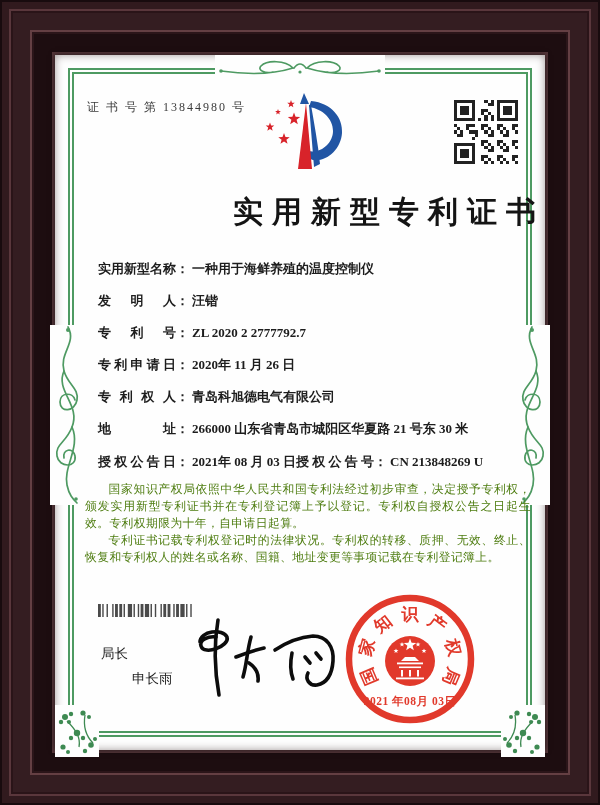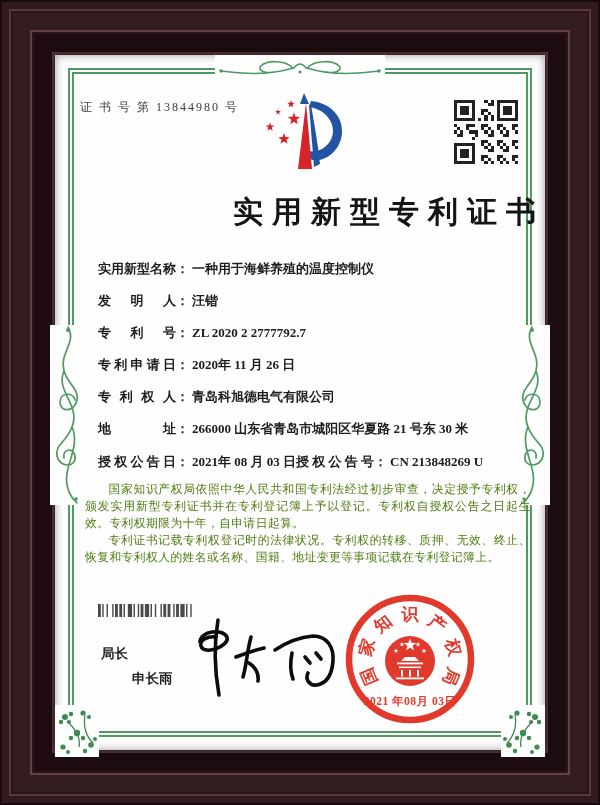--- a/index.html
+++ b/index.html
@@ -17,40 +17,40 @@
       inset 0 0 0 34px #2b1519,
       inset 0 0 0 52px #1d0d10,
       inset 0 0 0 55px #543539;}
   
   .paper{position:absolute;left:55px;top:55px;width:490px;height:695px;background:#fefefe;
          box-shadow:inset 0 0 9px rgba(45,25,25,.45), 0 0 6px rgba(0,0,0,.6);}
   .green-border{position:absolute;left:13px;top:13px;width:464px;height:669px;
          box-sizing:border-box;border:6px double #4e9a62;}
   .orn{position:absolute;}
   
-  .certno{position:absolute;left:25px;top:44px;font-size:12px;letter-spacing:2px;color:#3b3b3b;white-space:nowrap;}
+  .certno{position:absolute;left:32px;top:44px;font-size:12px;letter-spacing:2px;color:#3b3b3b;white-space:nowrap;}
   .logo{position:absolute;left:196px;top:36px;}
   .qr{position:absolute;left:399px;top:45px;}
   .title{position:absolute;left:0;top:137px;width:100%;text-align:right;
          font-size:30px;font-weight:600;letter-spacing:9px;text-indent:9px;color:#141414;}
   
   .row{position:absolute;left:43px;white-space:nowrap;font-size:13px;font-weight:700;color:#1d1d1d;}
   .lab{display:inline-block;width:78px;text-align:justify;text-align-last:justify;vertical-align:bottom;}
   .val{margin-left:3px;text-align:center;}
   .pair2{margin-left:0;}
   
   .paras{position:absolute;left:30px;top:426px;width:446px;color:#4d7c0f;}
   .paras p{margin:0;text-indent:2em;font-size:11.8px;line-height:1.45;font-weight:500;
            text-align:justify;letter-spacing:.4px;}
   
   .barcode{position:absolute;left:43px;top:549px;}
   .signer-title{position:absolute;left:46px;top:590px;font-family:"Liberation Sans","DejaVu Sans",sans-serif;
-                font-size:13.5px;font-weight:700;color:#222;}
+                font-size:13.5px;font-weight:400;color:#222;}
   .signer-name{position:absolute;left:46px;top:615px;font-family:"Liberation Sans","DejaVu Sans",sans-serif;
-                font-size:13.5px;font-weight:700;color:#222;padding-left:31px;}
+                font-size:13.5px;font-weight:400;color:#222;padding-left:31px;}
   .signature{position:absolute;left:133px;top:560px;z-index:3;}
   .seal{position:absolute;left:285px;top:534px;z-index:2;opacity:.93;}
   svg{display:block;}
 </style>
 </head>
 <body>
 
 <div class="stage">
   <div class="frame"></div>
 

